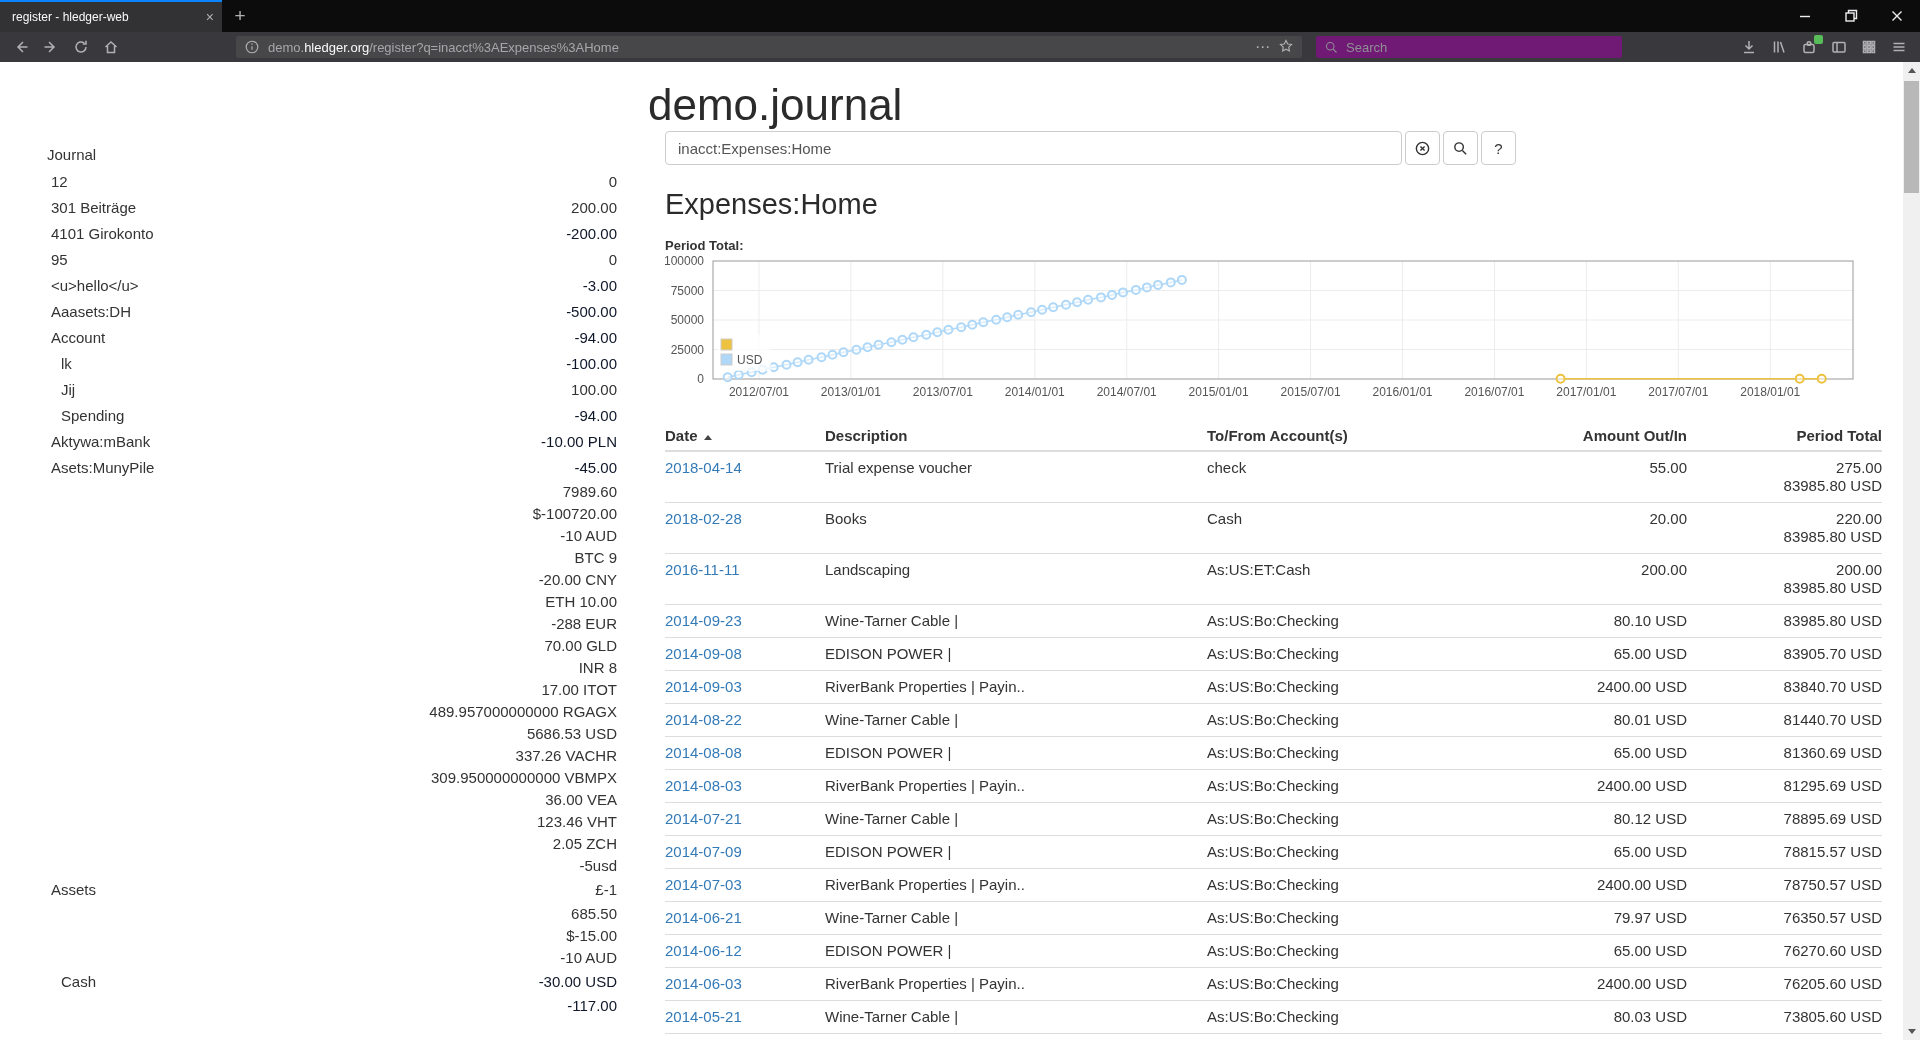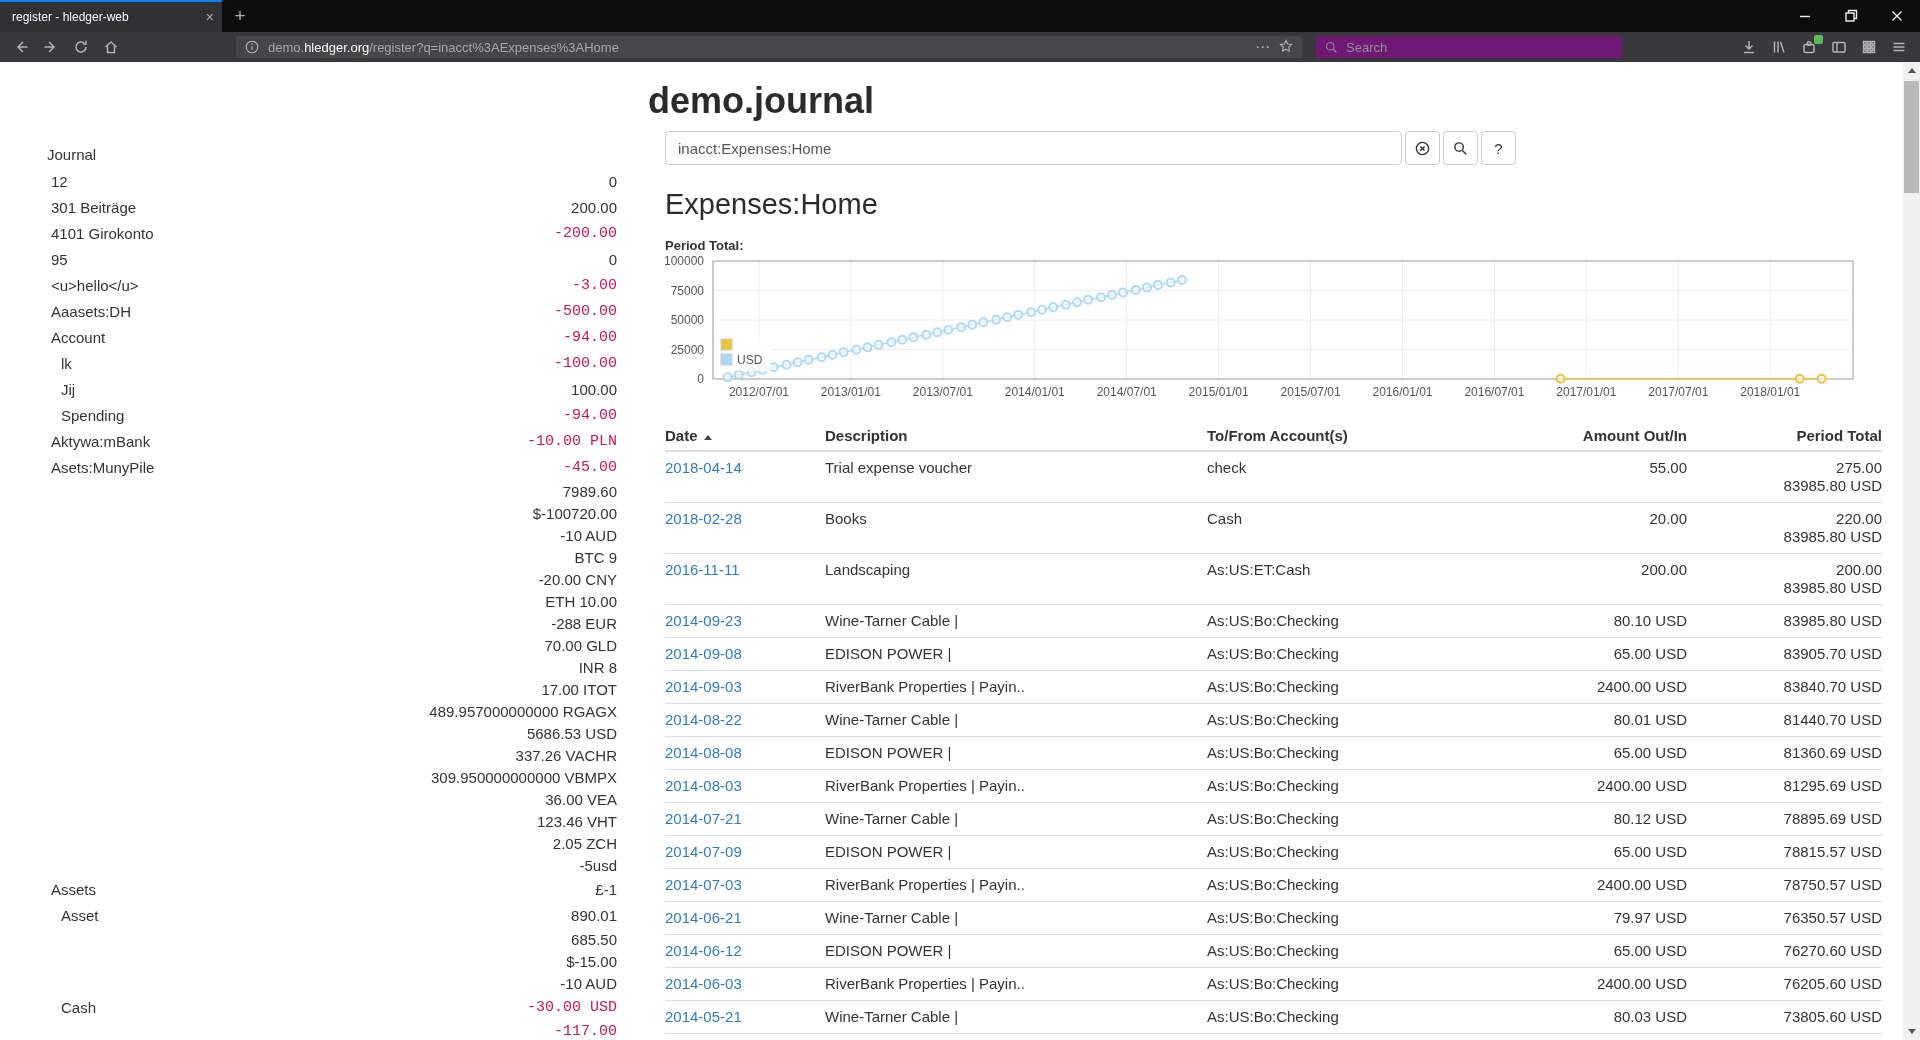--- a/index.html
+++ b/index.html
@@ -32,38 +32,38 @@
   .urlbar-star svg { stroke:#b1b1b3; }
   .searchbox { width:306px; height:22px; background:#701a75; border-radius:2px; margin-left:14px;
                display:flex; align-items:center; padding:0 8px; color:#8f8f94; font-size:13px; gap:7px; }
   .searchbox svg { stroke:#8f8f94; fill:none; stroke-width:1.3; }
   .nav-right { margin-left:auto; display:flex; align-items:center; }
   .badge-ext { position:relative; }
   .ext-badge { position:absolute; top:1px; right:1px; width:9px; height:9px; background:#58bd58; border-radius:2px; }
 
   
   .page { position:absolute; top:62px; left:0; right:0; bottom:0; background:#fff; overflow:hidden; }
-  .page-title { position:absolute; left:648px; top:18px; font-size:36px; font-weight:700; color:#2b2b2b; }
+  .page-title { position:absolute; left:648px; top:18px; font-size:44px; font-weight:400; color:#2b2b2b; }
 
   
   .pg-scrollbar { position:absolute; right:0; top:0; bottom:0; width:17px; background:#f0f0f0; }
   .sb-btn { position:absolute; left:0; width:17px; height:17px; display:flex; align-items:center; justify-content:center; }
   .sb-btn.up { top:0; } .sb-btn.down { bottom:0; }
   .tri-up { width:0; height:0; border-left:4px solid transparent; border-right:4px solid transparent; border-bottom:5px solid #555; }
   .tri-down { width:0; height:0; border-left:4px solid transparent; border-right:4px solid transparent; border-top:5px solid #555; }
   .sb-thumb { position:absolute; left:1px; top:19px; width:15px; height:112px; background:#b8b8b8; }
 
   
   .sidebar { position:absolute; left:37px; top:78px; width:580px; font-size:15px; }
   .sb-journal { height:28px; display:flex; align-items:center; color:#333; margin-left:10px; }
   .sb-row { display:flex; align-items:center; height:26px; }
   .sb-row.bal-only { height:22px; }
   .sb-name { white-space:nowrap; color:#333; } .ind1 { padding-left:14px; } .ind2 { padding-left:24px; }
   .sb-val { margin-left:auto; white-space:nowrap; color:#333; }
-  .sb-val.neg { color:#be185d;font-family:Liberation Mono, monospace; }
+  .sb-val.neg { color:#0f172a; }
 
   
   .main { position:absolute; left:665px; top:69px; width:1217px; }
   .search-form { display:flex; height:34px; }
   .query-input { width:737px; height:34px; border:1px solid #ccc; border-radius:4px; padding:6px 12px;
                  font-size:15px; color:#555; font-family:inherit; outline:none; }
   .btn { width:35px; height:34px; margin-left:3px; background:#fff; border:1px solid #ccc; border-radius:4px;
          display:flex; align-items:center; justify-content:center; font-size:15px; color:#333; }
   .btn svg { stroke:#333; fill:none; stroke-width:1.5; }
   .acct-heading { margin-top:23px; font-size:29px; font-weight:400; color:#2b2b2b; }
@@ -334,24 +334,20 @@
             <span class="sb-name ind1"></span>
             <span class="sb-val">2.05 ZCH</span>
           </div>
           <div class="sb-row bal-only">
             <span class="sb-name ind1"></span>
             <span class="sb-val">-5usd</span>
           </div>
           <div class="sb-row">
             <span class="sb-name ind1">Assets</span>
             <span class="sb-val">£-1</span>
-          </div>
-          <div class="sb-row">
-            <span class="sb-name ind2">Asset</span>
-            <span class="sb-val">890.01</span>
           </div>
           <div class="sb-row bal-only">
             <span class="sb-name ind2"></span>
             <span class="sb-val">685.50</span>
           </div>
           <div class="sb-row bal-only">
             <span class="sb-name ind2"></span>
             <span class="sb-val">$-15.00</span>
           </div>
           <div class="sb-row bal-only">

